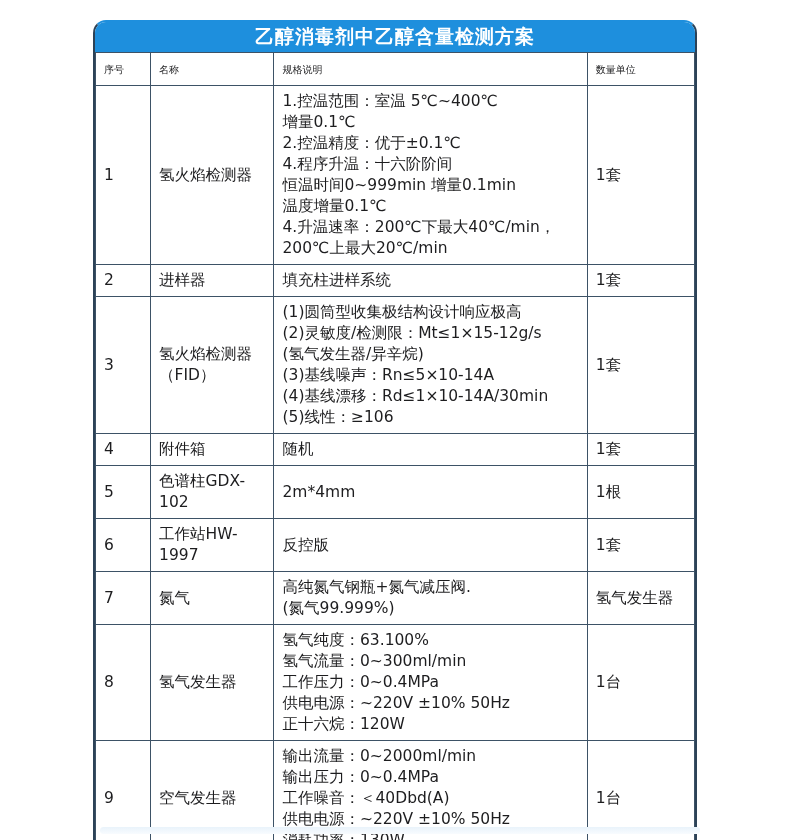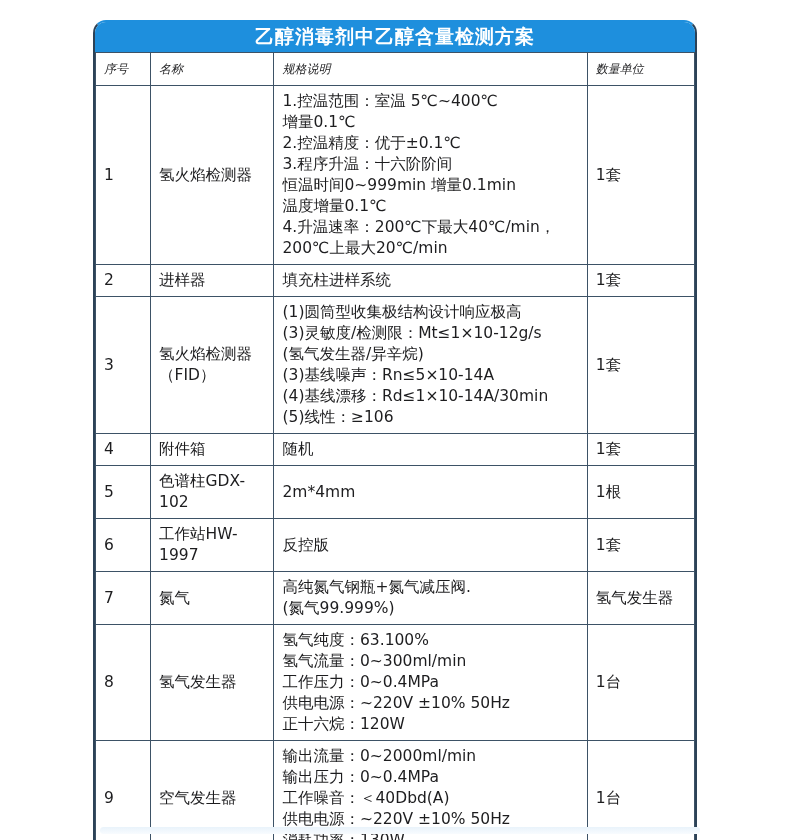--- a/index.html
+++ b/index.html
@@ -53,21 +53,21 @@
   table.spec-table th,
   table.spec-table td {
     border: 1px solid #3d5266;
     vertical-align: middle;
     padding: 5px 8px;
     line-height: 21px;
     font-weight: normal;
     text-align: left;
     overflow: hidden;
   }
-  table.spec-table th { height: 22px; font-size: 12px; font-style: italic; }
+  table.spec-table th { height: 22px; font-size: 10px; }
   td.cell-no { text-align: center; padding-left: 2px; padding-right: 2px; }
   th.cell-no { text-align: center; }
   td.cell-name, th.cell-name { padding-left: 11px; }
   td.cell-spec, th.cell-spec { padding-left: 9px; }
   td.cell-qty, th.cell-qty { padding-left: 9px; border-radius: 13px; }
   .spec-line { white-space: nowrap; }
   .bottom-strip {
     position: absolute;
     left: 100px;
     top: 827px;
@@ -99,21 +99,21 @@
         </tr>
       </thead>
       <tbody>
   <tr>
     <td class="cell-no">1</td>
     <td class="cell-name">氢火焰检测器</td>
     <td class="cell-spec">
               <div class="spec-line">1.控温范围：室温 5℃~400℃</div>
               <div class="spec-line">增量0.1℃</div>
               <div class="spec-line">2.控温精度：优于±0.1℃</div>
-              <div class="spec-line">3.程序升温：十六阶阶间</div>
+              <div class="spec-line">4.程序升温：十六阶阶间</div>
               <div class="spec-line">恒温时间0~999min 增量0.1min</div>
               <div class="spec-line">温度增量0.1℃</div>
               <div class="spec-line">4.升温速率：200℃下最大40℃/min，</div>
               <div class="spec-line">200℃上最大20℃/min</div>
             </td>
     <td class="cell-qty">1套</td>
   </tr>
 
   <tr>
     <td class="cell-no">2</td>
@@ -122,21 +122,21 @@
               <div class="spec-line">填充柱进样系统</div>
             </td>
     <td class="cell-qty">1套</td>
   </tr>
 
   <tr>
     <td class="cell-no">3</td>
     <td class="cell-name">氢火焰检测器（FID）</td>
     <td class="cell-spec">
               <div class="spec-line">(1)圆筒型收集极结构设计响应极高</div>
-              <div class="spec-line">(3)灵敏度/检测限：Mt≤1×10-12g/s</div>
+              <div class="spec-line">(2)灵敏度/检测限：Mt≤1×15-12g/s</div>
               <div class="spec-line">(氢气发生器/异辛烷)</div>
               <div class="spec-line">(3)基线噪声：Rn≤5×10-14A</div>
               <div class="spec-line">(4)基线漂移：Rd≤1×10-14A/30min</div>
               <div class="spec-line">(5)线性：≥106</div>
             </td>
     <td class="cell-qty">1套</td>
   </tr>
 
   <tr>
     <td class="cell-no">4</td>

